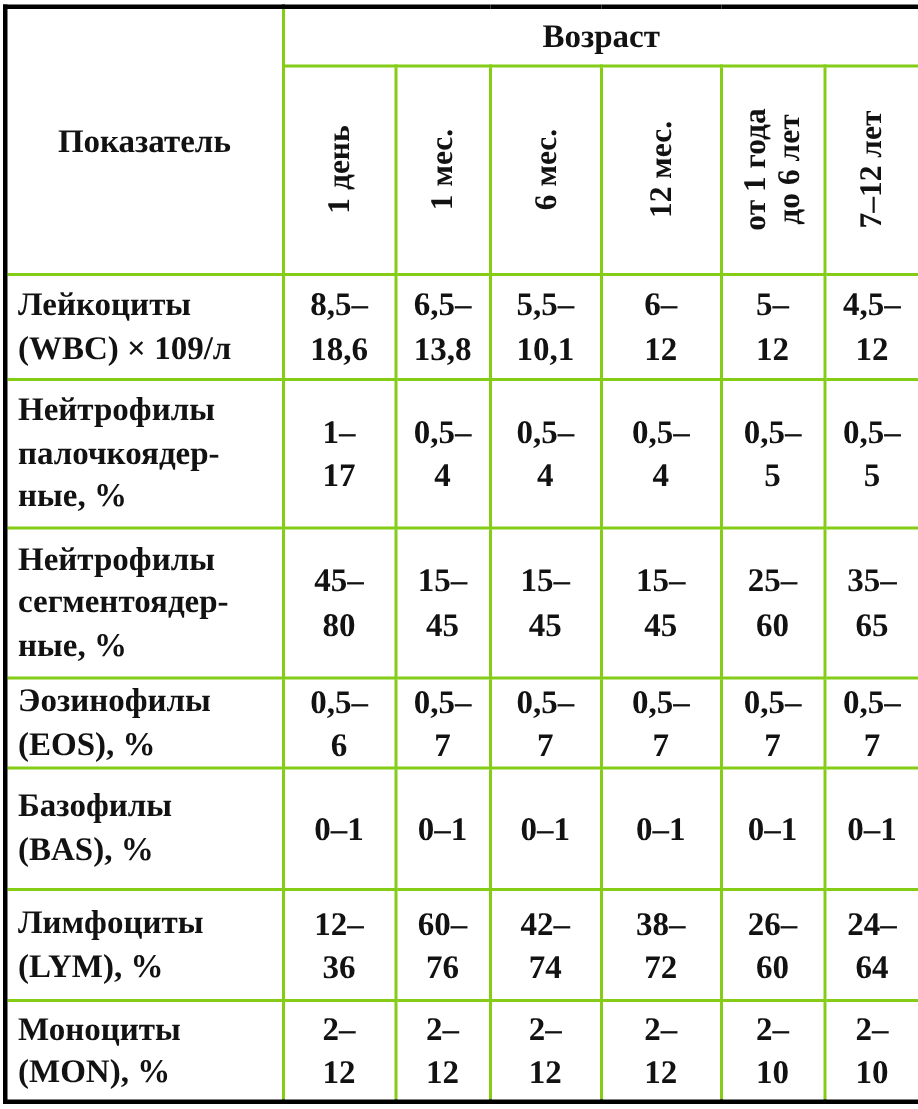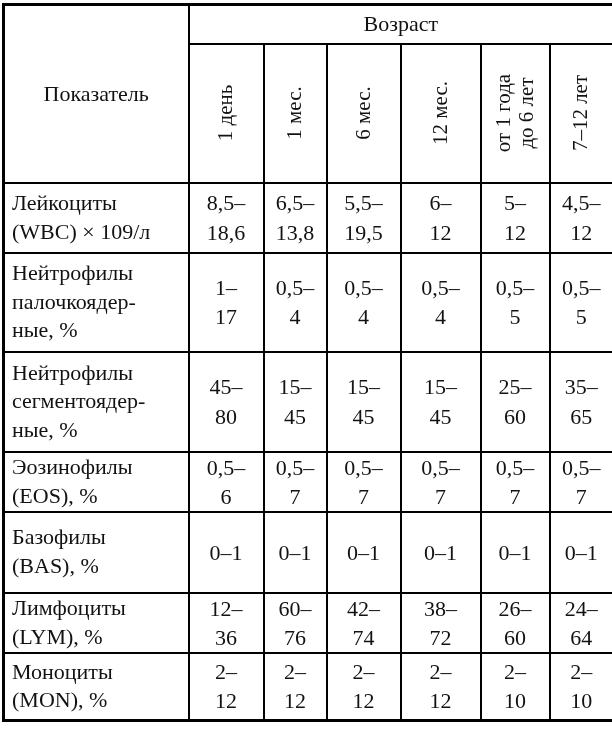--- a/index.html
+++ b/index.html
@@ -13,24 +13,24 @@
   .doc-table {
     border-collapse: collapse;
     table-layout: fixed;
     margin: 3px 0 0 2px;
     width: 608px;
     font-family: "Liberation Serif", "DejaVu Serif", serif;
     color: #121212;
     border: 3px solid #000;
   }
   .doc-table td, .doc-table th {
-    border: 2px solid #000000;
+    border: 2px solid #84cc16;
     padding: 0;
     overflow: visible;
-    font-weight: normal;
+    font-weight: bold;
   }
   .corner-cell {
     font-weight: bold;
     font-size: 22px;
     vertical-align: middle;
   }
   .group-cell {
     font-weight: bold;
     font-size: 22px;
     text-align: center;
@@ -64,21 +64,21 @@
     vertical-align: middle;
     font-size: 22px;
     line-height: 1.32;
     white-space: pre-line;
   }
   tr.r-leu { height: 70px; }
   tr.r-neutb { height: 99px; }
   tr.r-neuts { height: 100px; }
   tr.r-eos { height: 55px; }
   tr.r-bas { height: 81px; }
-  tr.r-lym { height: 60px; }
+  tr.r-lym { height: 74px; }
   tr.r-mon { height: 68px; }
 </style>
 </head>
 <body>
 
 <table class="doc-table">
   <colgroup>
     <col style="width:185px">
     <col style="width:75px">
     <col style="width:63px">
@@ -115,21 +115,21 @@
     </tr>
 
     <tr class="r-leu">
       <td class="label-cell">Лейкоциты
 (WBC) × 109/л</td>
       <td class="value-cell">8,5–
 18,6</td>
       <td class="value-cell">6,5–
 13,8</td>
       <td class="value-cell">5,5–
-19,5</td>
+10,1</td>
       <td class="value-cell">6–
 12</td>
       <td class="value-cell">5–
 12</td>
       <td class="value-cell">4,5–
 12</td>
     </tr>
 
     <tr class="r-neutb">
       <td class="label-cell">Нейтрофилы

